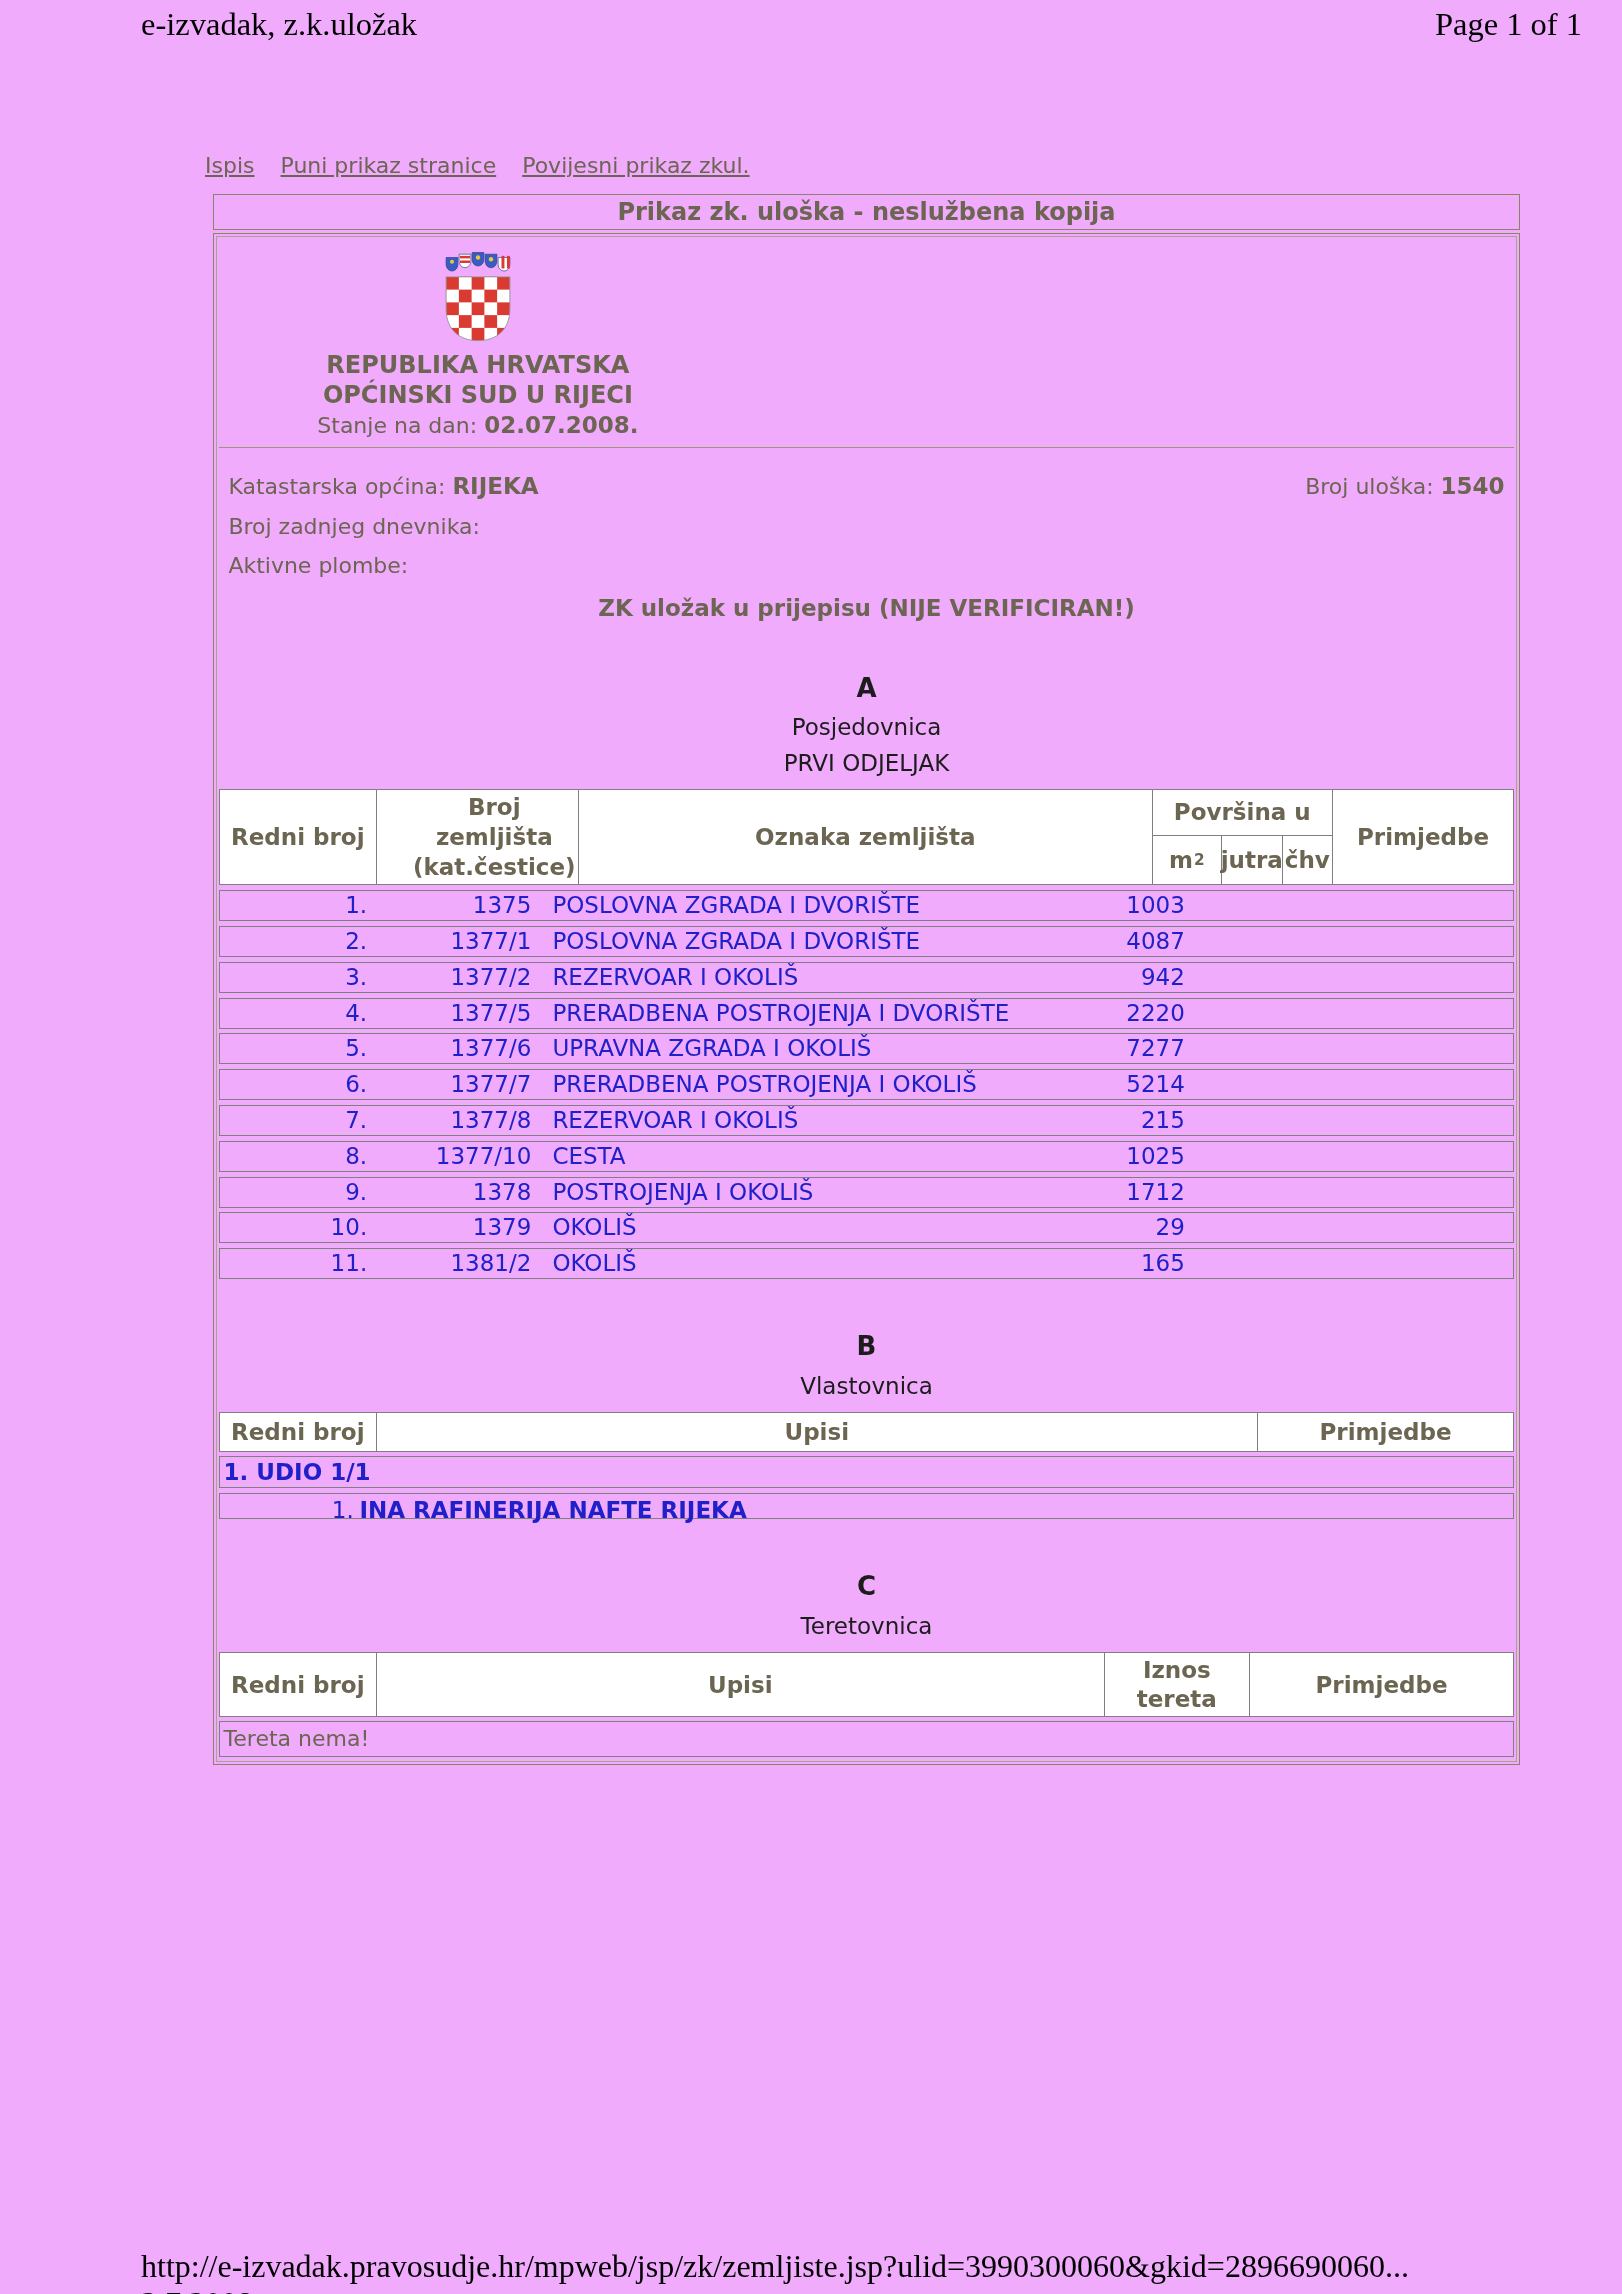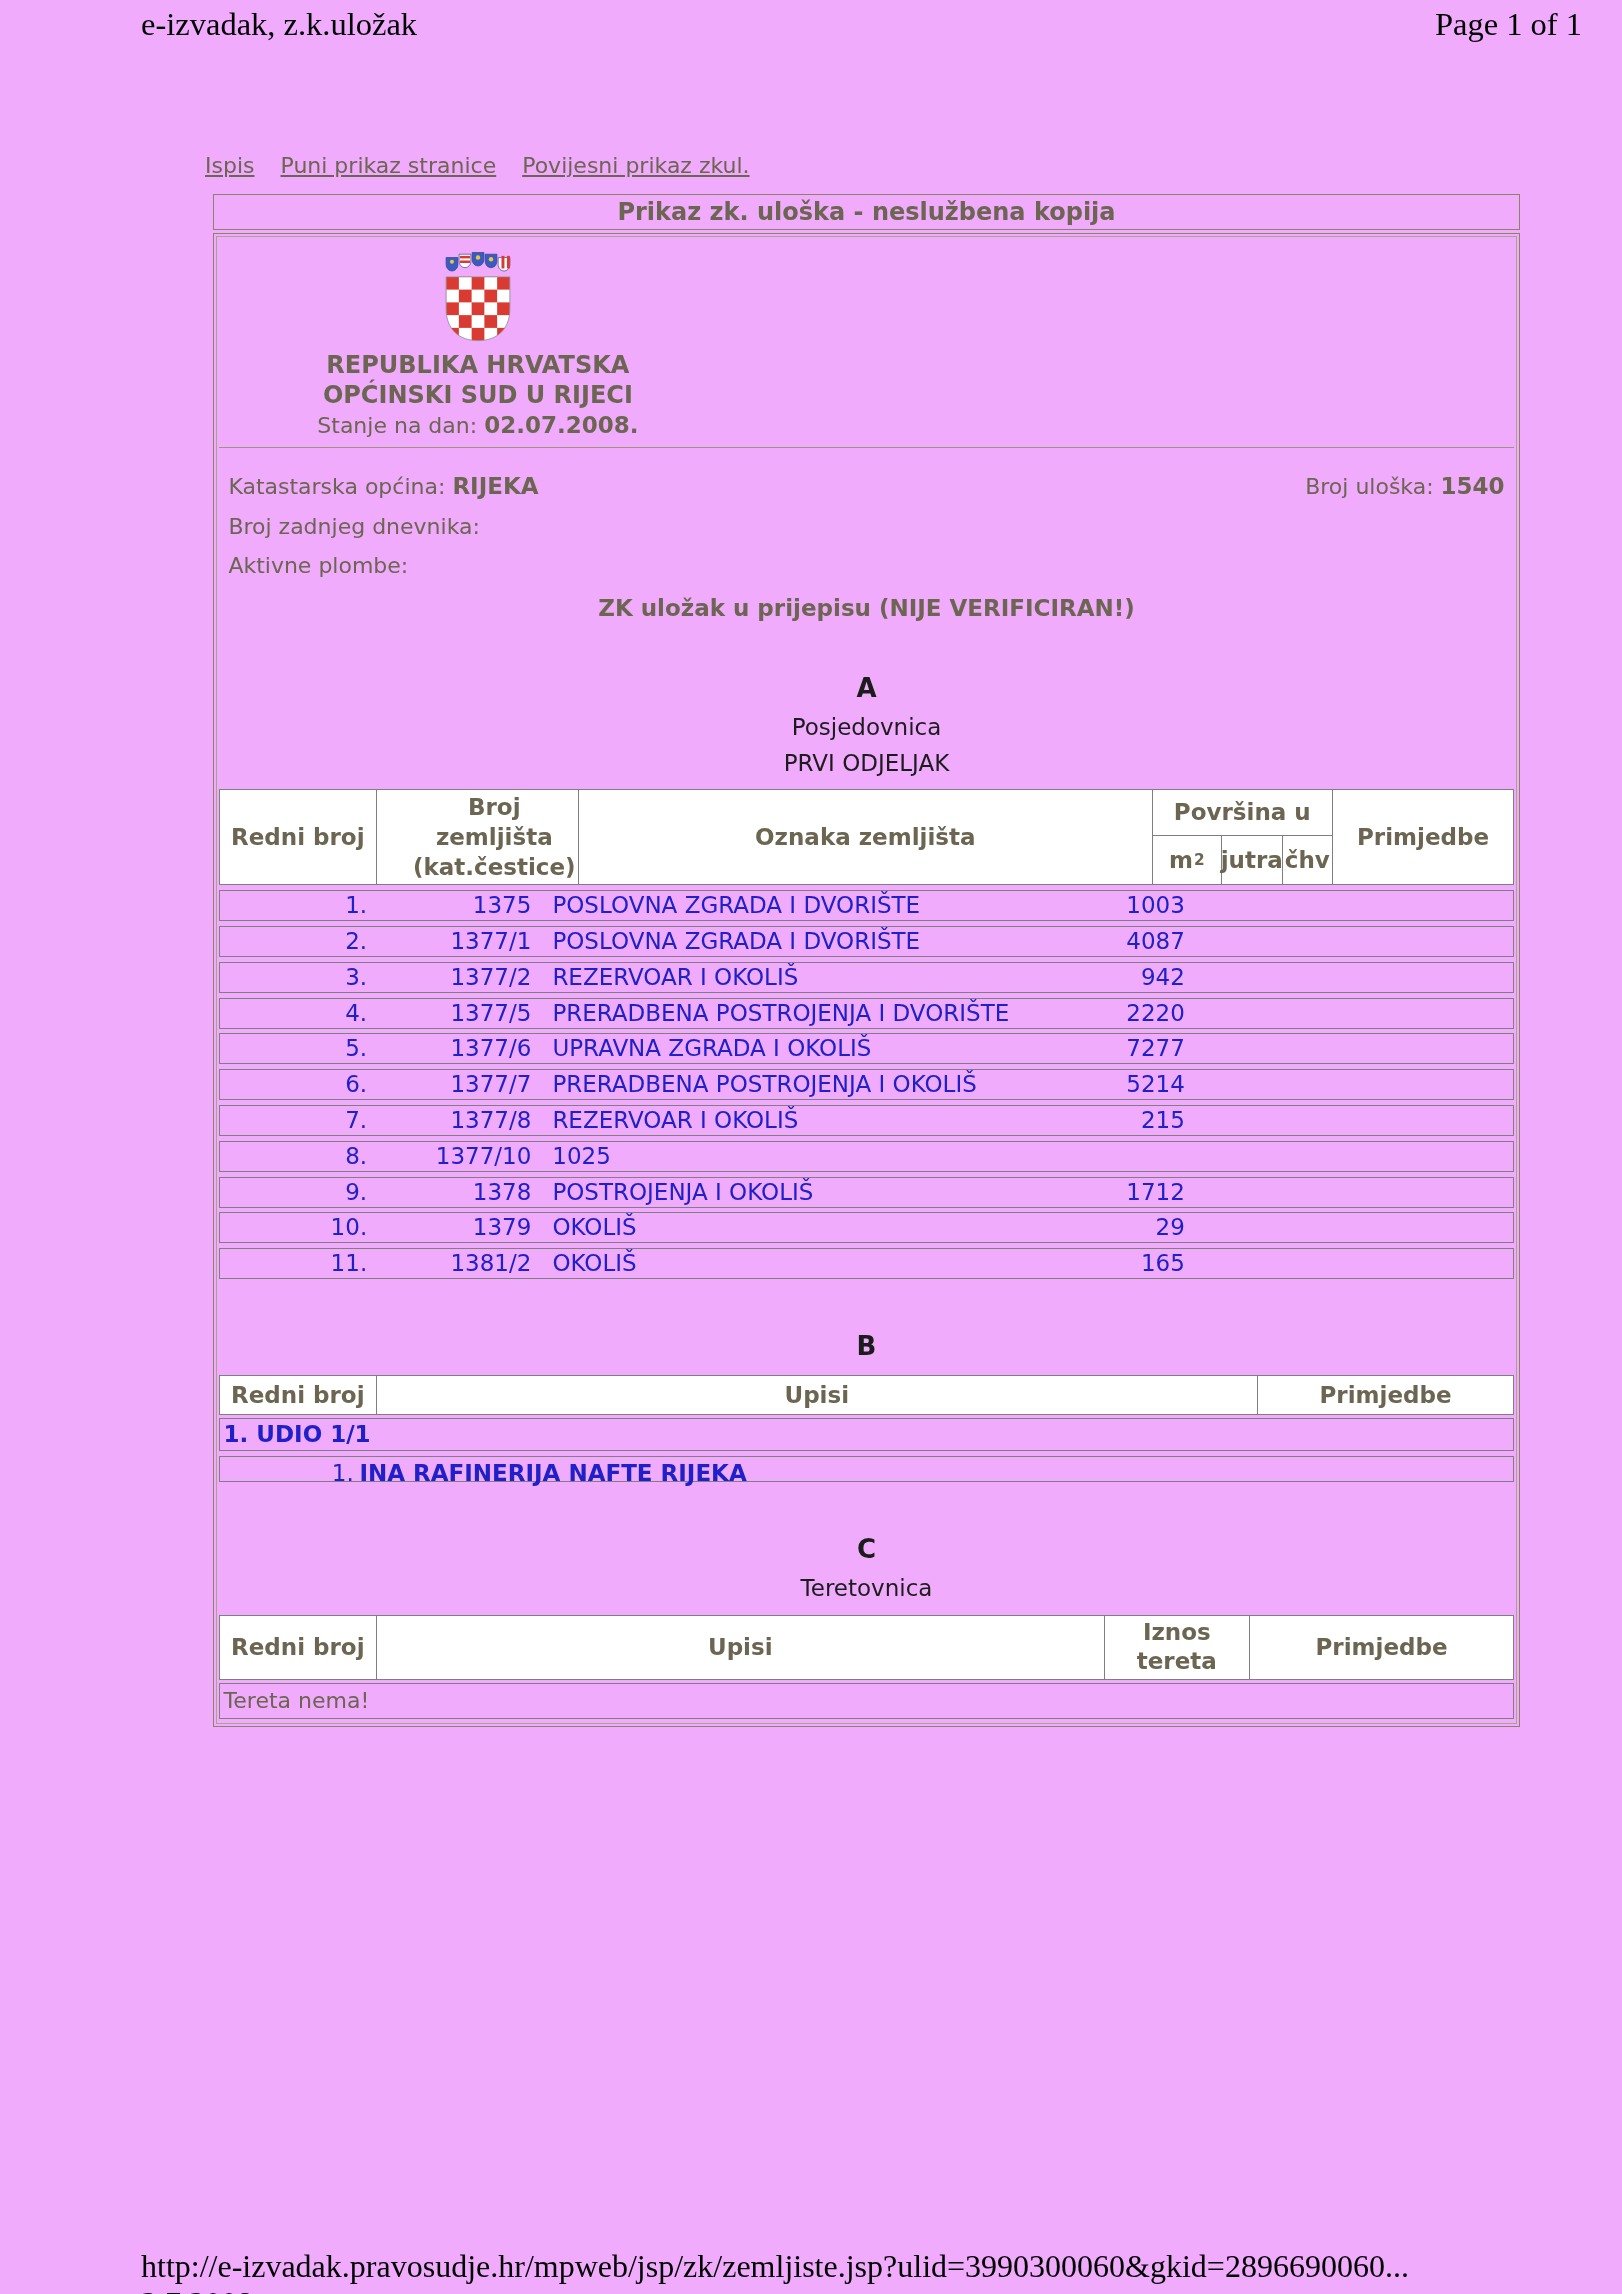--- a/index.html
+++ b/index.html
@@ -242,20 +242,21 @@
               <div class="c-bz">1377/8</div>
               <div class="c-oz">REZERVOAR I OKOLIŠ</div>
               <div class="c-m2">215</div>
               <div class="c-ju"></div>
               <div class="c-chv"></div>
               <div class="c-pr"></div>
             </div>
             <div class="row-a">
               <div class="c-rb">8.</div>
               <div class="c-bz">1377/10</div>
+              <div class="c-oz">CESTA</div>
               <div class="c-m2">1025</div>
               <div class="c-ju"></div>
               <div class="c-chv"></div>
               <div class="c-pr"></div>
             </div>
             <div class="row-a">
               <div class="c-rb">9.</div>
               <div class="c-bz">1378</div>
               <div class="c-oz">POSTROJENJA I OKOLIŠ</div>
               <div class="c-m2">1712</div>
@@ -277,20 +278,21 @@
               <div class="c-bz">1381/2</div>
               <div class="c-oz">OKOLIŠ</div>
               <div class="c-m2">165</div>
               <div class="c-ju"></div>
               <div class="c-chv"></div>
               <div class="c-pr"></div>
             </div>
           </div>
 
         <div class="sec-letter">B</div>
+        <div class="sec-title">Vlastovnica</div>
 
         <div class="thead tb-head">
           <div class="th tbh-rb">Redni broj</div>
           <div class="th tbh-up">Upisi</div>
           <div class="th tbh-pr">Primjedbe</div>
         </div>
         <div class="row-share">1. UDIO 1/1</div>
         <div class="row-owner">
           <span>1.</span><b>INA RAFINERIJA NAFTE RIJEKA</b>
         </div>

